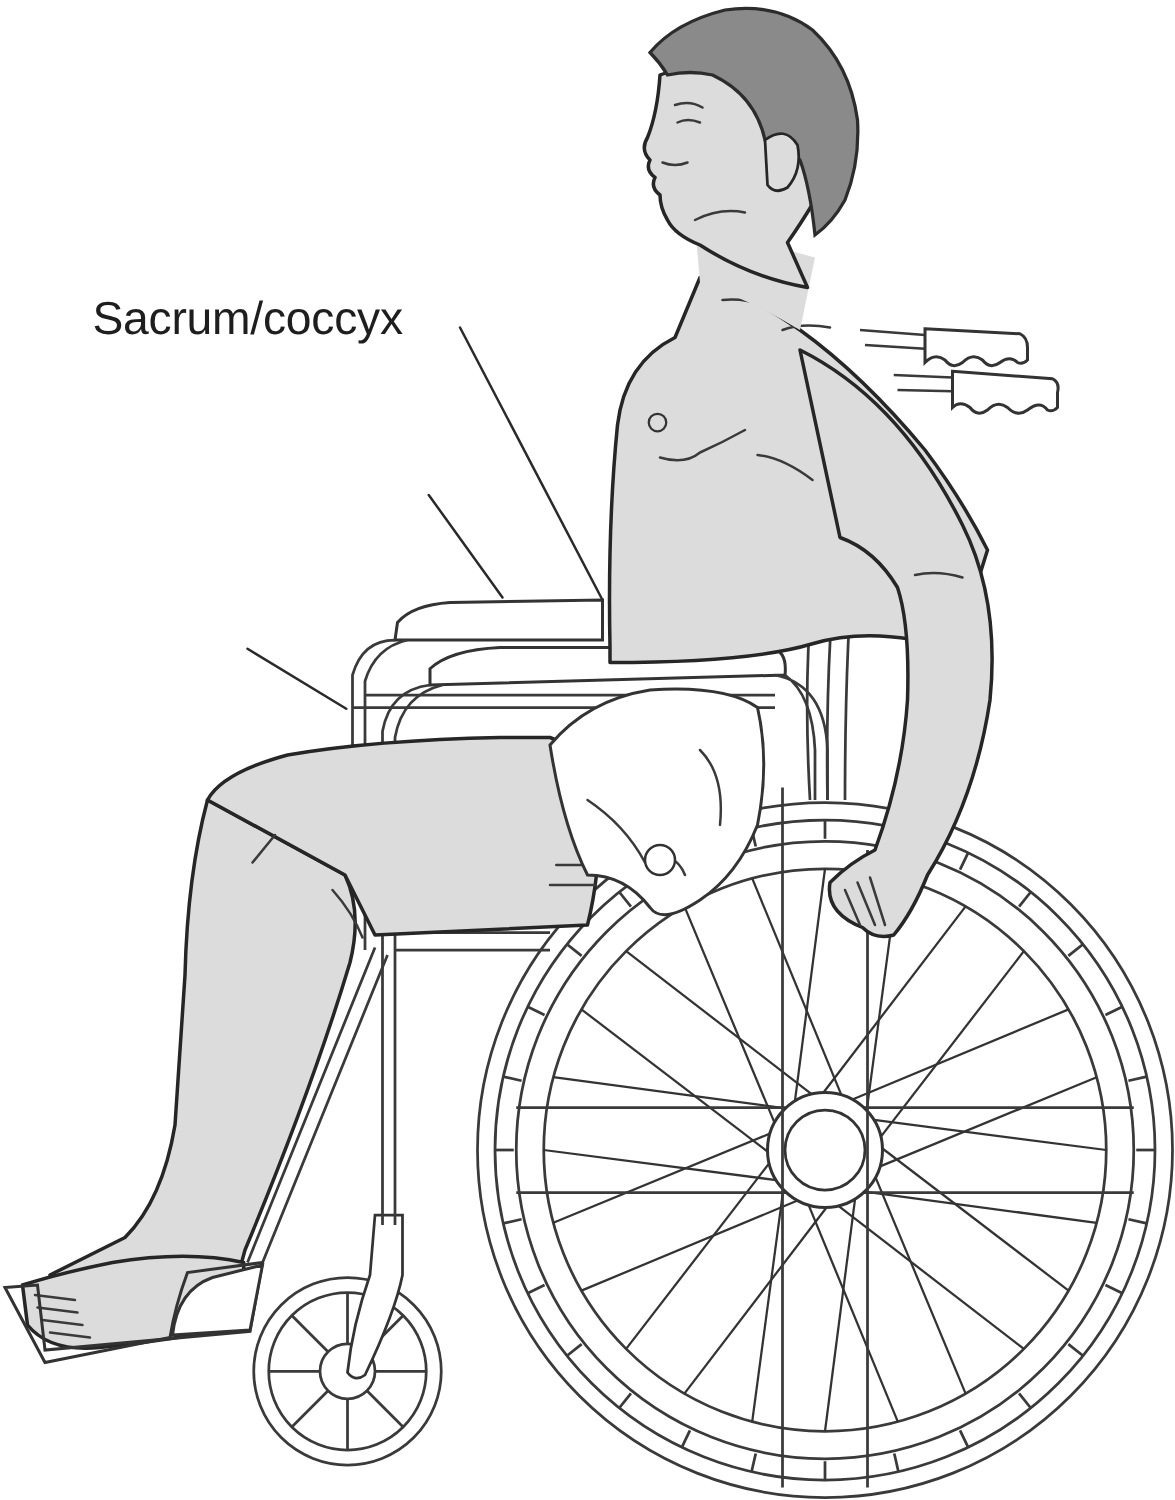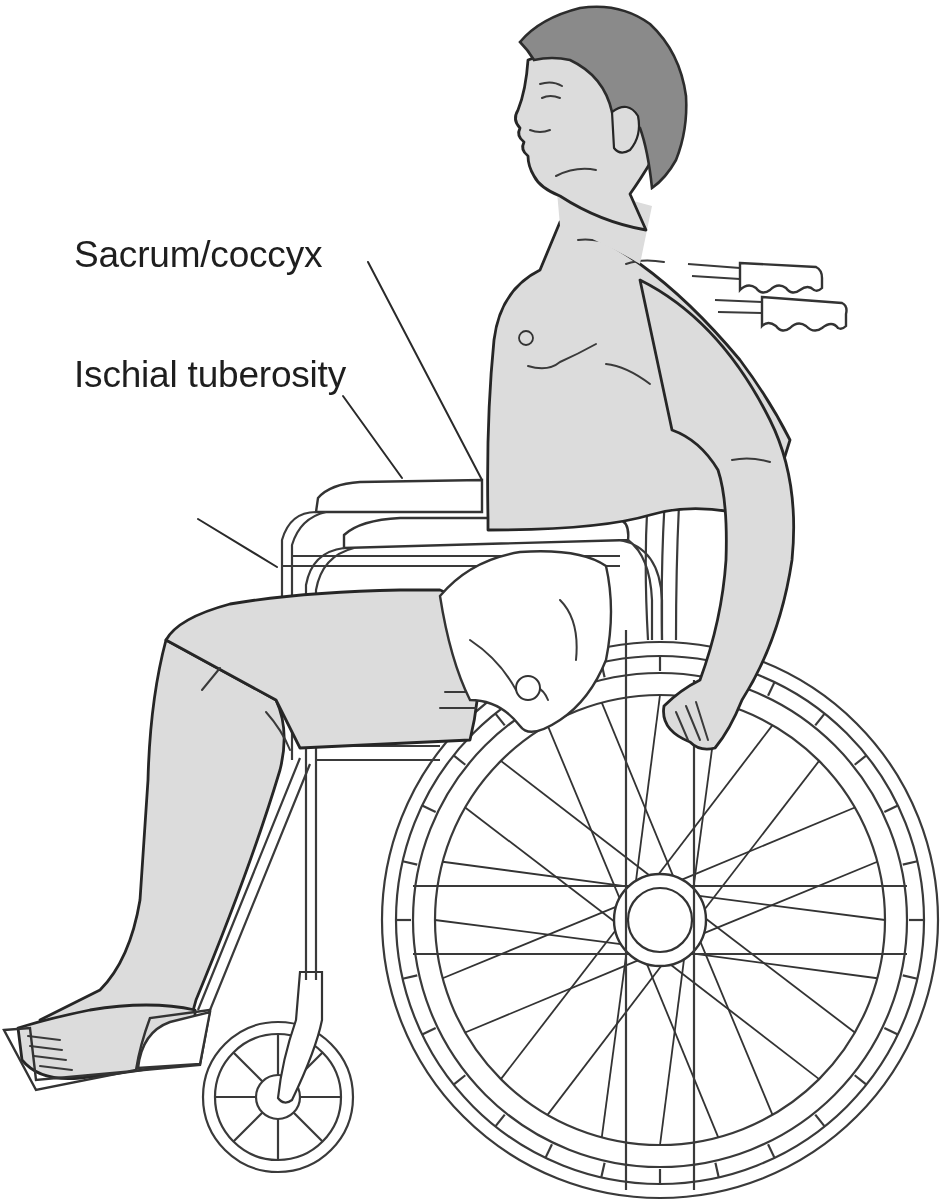--- a/index.html
+++ b/index.html
@@ -183,14 +183,13 @@
   </g>
 
   <g>
     <line id="leader-sacrum" class="ln" style="stroke-width:2" x1="368" y1="262" x2="482" y2="480"></line>
     <line id="leader-ischial" class="ln" style="stroke-width:2" x1="343" y1="396" x2="402" y2="478"></line>
     <line id="leader-trochanter" class="ln" style="stroke-width:2" x1="198" y1="519" x2="277" y2="567"></line>
   </g>
 </svg>
 
 <div class="label" id="label-sacrum" style="left: 74px; top: 232px;">Sacrum/coccyx</div>
-<div class="label" id="label-ischial" style="left: 74px; top: 352px;">Ischial tuberosity</div>
 </div>
 
 </body></html>

